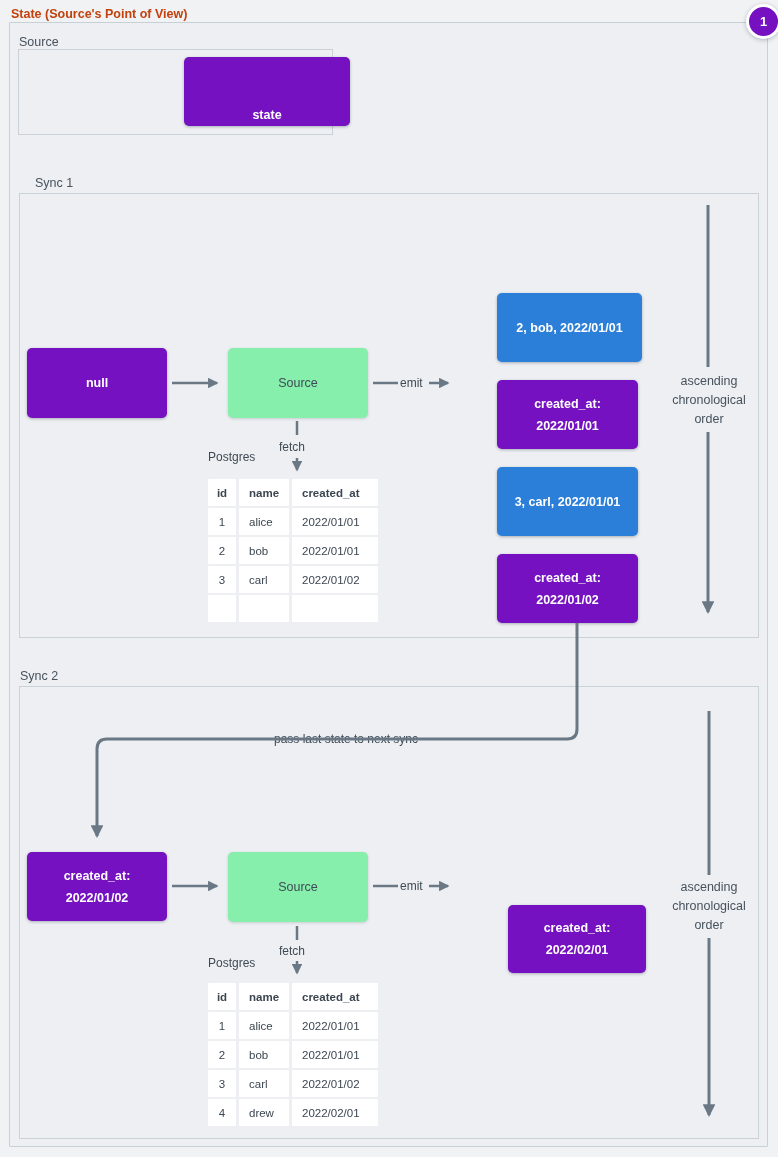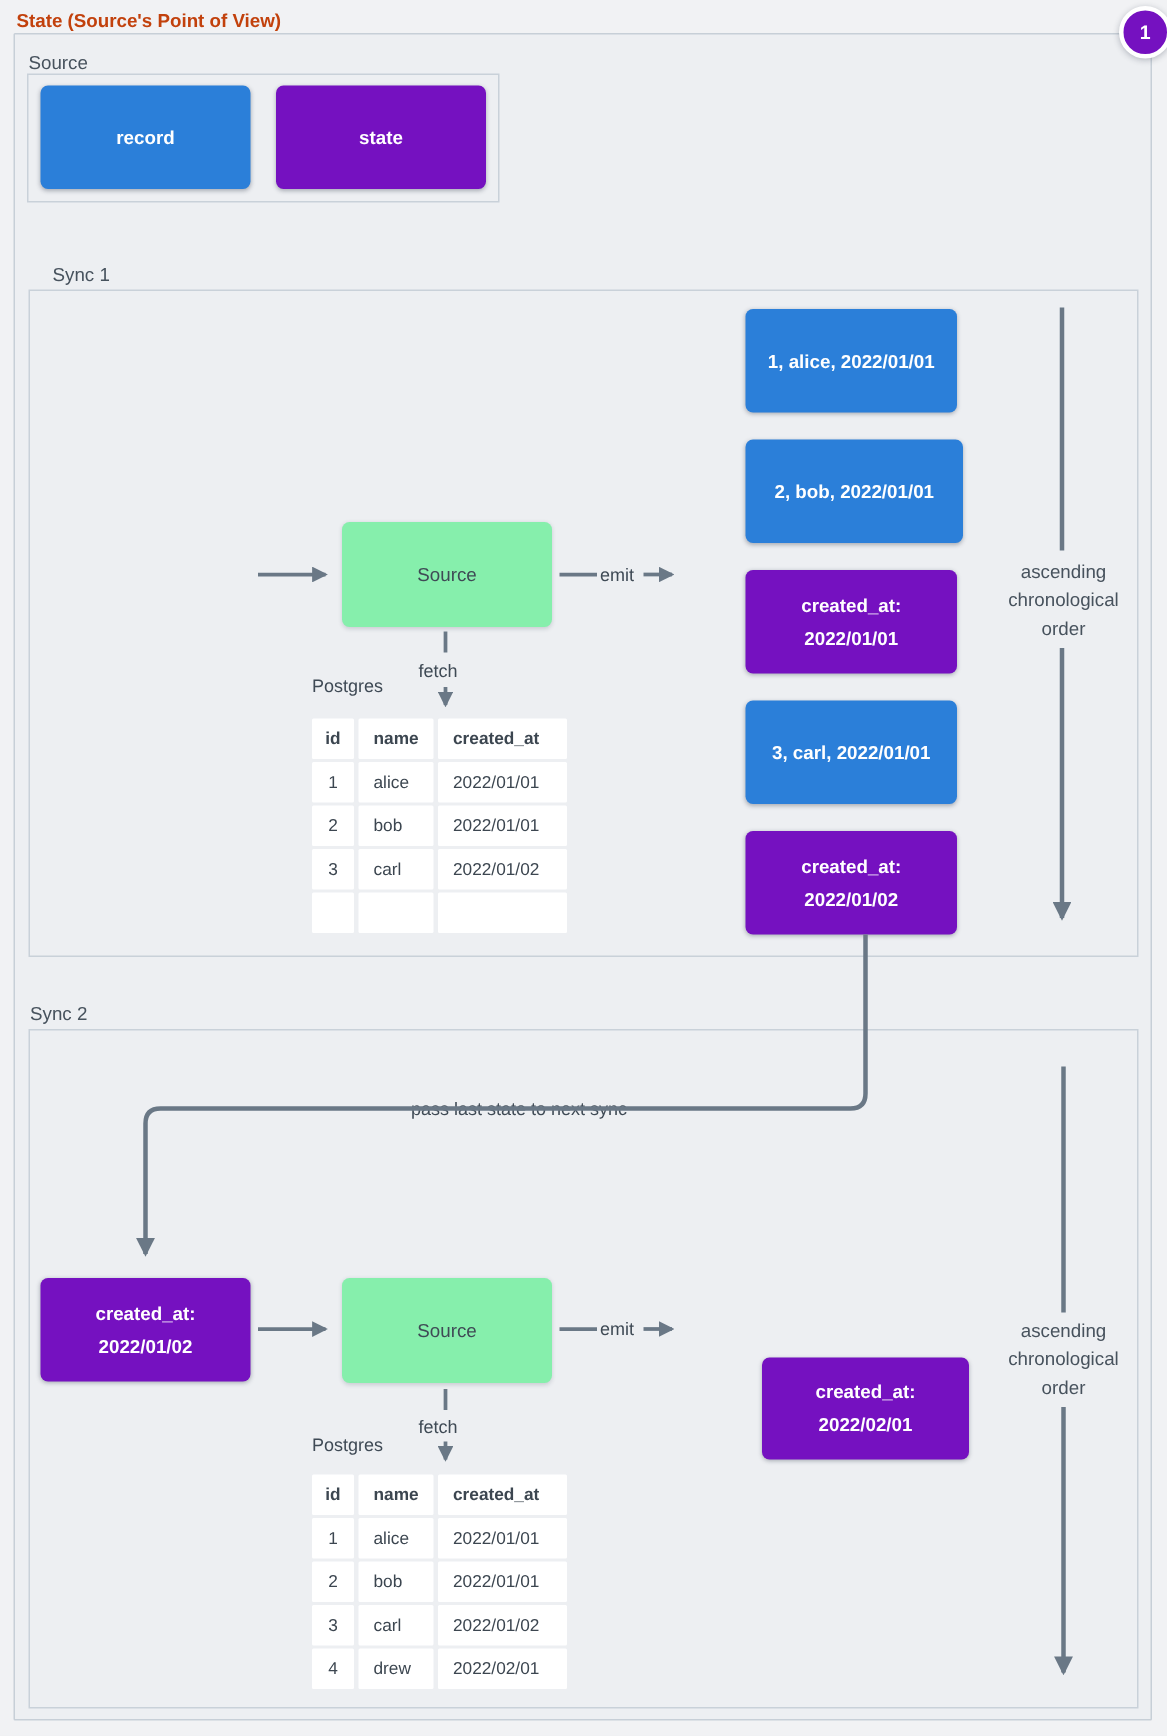--- a/index.html
+++ b/index.html
@@ -112,37 +112,34 @@
 <body>
 
 <div class="page">
 
   <div class="section-label page-title" style="left:11px;top:7px;">State (Source's Point of View)</div>
   <div class="frame" style="left:9px;top:22px;width:759px;height:1125px;"></div>
   <div class="badge" style="left:746px;top:4px;">1</div>
 
   <div class="section-label" style="left:19px;top:35px;">Source</div>
   <div class="subframe" style="left:18px;top:49px;width:315px;height:86px;"></div>
-  <div class="nb blue" style="left:27px;top:57px;width:140px;height:69px;">
-    <span class="bl">record</span>
-  </div>
-  <div class="nb purple" style="left:184px;top:57px;width:140px;height:69px;">
+  <div class="nb purple" style="left:184px;top:57px;width:166px;height:69px;justify-content:flex-end;">
     <span class="bl">state</span>
   </div>
 
   <div class="section-label" style="left:35px;top:176px;">Sync 1</div>
   <div class="subframe" style="left:19px;top:193px;width:740px;height:445px;"></div>
 
+  <div class="nb purple" style="left:27px;top:348px;width:140px;height:70px;">
+    <span class="bl">null</span>
+  </div>
   <div class="nb white" style="left:228px;top:348px;width:140px;height:70px;">
     <span class="bl">Source</span>
   </div>
 
-  <div class="nb blue" style="left:497px;top:206px;width:141px;height:69px;">
-    <span class="bl">1, alice, 2022/01/01</span>
-  </div>
   <div class="nb blue" style="left:497px;top:293px;width:145px;height:69px;">
     <span class="bl">2, bob, 2022/01/01</span>
   </div>
   <div class="nb purple" style="left:497px;top:380px;width:141px;height:69px;">
     <span class="bl">created_at:</span>
     <span class="bl">2022/01/01</span>
   </div>
   <div class="nb blue" style="left:497px;top:467px;width:141px;height:69px;">
     <span class="bl">3, carl, 2022/01/01</span>
   </div>

